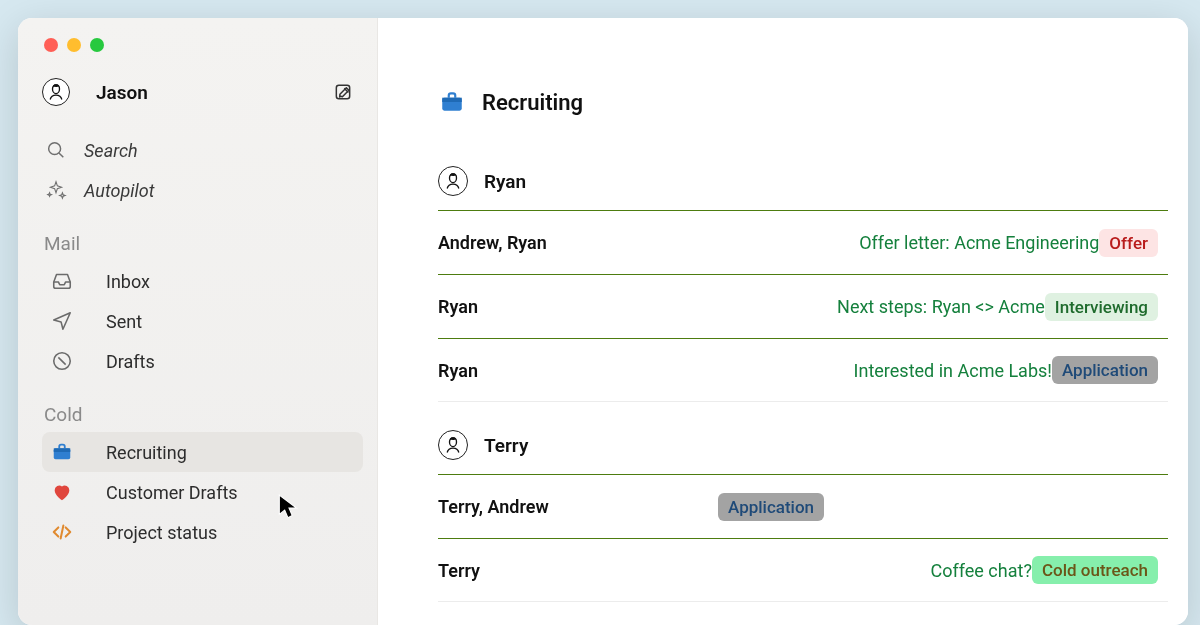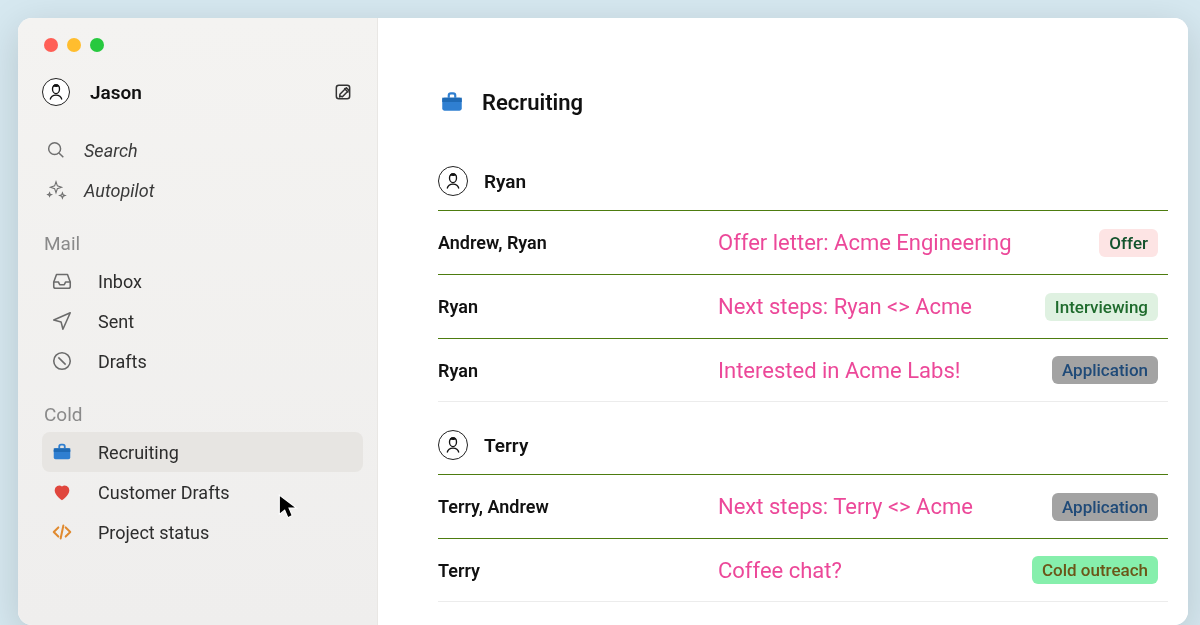--- a/index.html
+++ b/index.html
@@ -22,62 +22,62 @@
     flex-direction: column;
     border-right: 1px solid #e9e7e4;
   }
   .traffic-lights { display: flex; gap: 9px; padding: 4px 0 26px 2px; }
   .tl { width: 14px; height: 14px; border-radius: 50%; }
   .tl.red { background: #ff5f56; }
   .tl.yellow { background: #ffbd2e; }
   .tl.green { background: #27c93f; }
 
   .profile-row { display: flex; align-items: center; justify-content: space-between; padding-right: 6px; margin-bottom: 18px; }
-  .profile-left { display: flex; align-items: center; gap: 20px; }
+  .profile-left { display: flex; align-items: center; gap: 26px; }
   .avatar {
     width: 28px; height: 28px; border-radius: 50%;
     background: #fff; border: 1.5px solid #222;
     display:flex; align-items:center; justify-content:center;
   }
   .avatar svg { width: 20px; height: 20px; }
   .profile-name { font-size: 19px; font-weight: 600; color: #111; }
   .compose-btn { width: 28px; height: 28px; display:flex; align-items:center; justify-content:center; color:#333; }
   .compose-btn svg { width: 20px; height: 20px; }
 
   .nav-group { margin-top: 6px; font-style: italic; }
   .nav-item { display:flex; align-items:center; gap: 16px; height: 40px; padding-left: 2px; color:#3a3a3a; font-size: 18px; border-radius: 8px;}
   .nav-item .icon { width: 24px; height:24px; display:flex; align-items:center; justify-content:center; color:#6f6f6f;}
   .nav-item .icon svg { width: 22px; height: 22px; stroke: currentColor; fill:none; stroke-width:1.6;}
 
   .section-label { font-size: 19px; color: #8a8a8a; margin: 22px 0 6px 2px; }
 
-  .mail-item, .view-item { display:flex; align-items:center; gap:24px; height:40px; padding-left:8px; padding-right:8px; border-radius:8px; font-size:18px; color:#2d2d2d; }
+  .mail-item, .view-item { display:flex; align-items:center; gap:32px; height:40px; padding-left:8px; padding-right:8px; border-radius:8px; font-size:18px; color:#2d2d2d; }
   .mail-item .icon, .view-item .icon { width:24px; height:24px; display:flex; align-items:center; justify-content:center; color:#6b6b6b;}
   .mail-item .icon svg, .view-item .icon svg { width:22px; height:22px; }
   .view-item.active { background: #e7e5e2; }
   .view-item .icon.briefcase { color:#2f7fd1; }
   .view-item .icon.heart { color:#e0463d; }
   .view-item .icon.code { color:#e08a2f; }
 
   .main { flex:1; background:#fff; padding: 70px 20px 0 60px; overflow:hidden; position:relative; }
   .page-title-row { display:flex; align-items:center; gap:16px; margin-bottom: 40px; }
   .page-icon { width:28px; height:28px; display:flex; align-items:center; justify-content:center; color:#2f7fd1;}
   .page-icon svg{ width:26px; height:26px; fill:#2f7fd1; }
   .page-title { font-size:22px; font-weight:600; color:#111; }
 
   .contact-header { display:flex; align-items:center; gap:16px; padding: 10px 0 14px 0; }
   .contact-header .avatar { width:30px; height:30px; }
   .contact-name { font-size:19px; font-weight:600; color:#111; }
 
   .msg-row { display:flex; align-items:center; height:64px; border-top:1px solid #4d7c0f; }
   .msg-row:last-child { border-bottom:1px solid #ececec; }
   .msg-from { width: 280px; font-size:18px; font-weight:600; color:#111; }
-  .msg-subject { flex:1; font-size:22px; color:#ec4899; }
+  .msg-subject { flex:1; font-size:18px; color:#15803d;text-align:right; }
   .badge { font-size:17px; padding:4px 10px; border-radius:6px; font-weight:500; white-space:nowrap; margin-right:10px;}
-  .badge.offer { background:#fde4e4; color:#14532d;text-align:right; }
+  .badge.offer { background:#fde4e4; color:#b91c1c;text-align:right; }
   .badge.interviewing { background:#dff1e1; color:#1f6b2d; }
   .badge.application { background:#a3a3a3; color:#1f4a78; }
   .badge.cold { background:#86efac; color:#6b5618; }
 
   .contact-block { margin-bottom: 18px; }
 
   .cursor {
     position:absolute;
     left: 278px;
     top: 494px;
@@ -245,21 +245,20 @@
             <div class="avatar">
               <svg viewBox="0 0 24 24">
                 <path d="M12 3.5c2.2 0 4.2 1.9 4.2 4.8 0 3-1.9 5.7-4.2 5.7s-4.2-2.7-4.2-5.7C7.8 5.4 9.8 3.5 12 3.5z M5 21c.8-3.4 3.6-5.2 7-5.2s6.2 1.8 7 5.2" fill="none" stroke="#111" stroke-width="1.6"></path>
                 <path d="M8 5c1-1.8 2.5-2.2 4-2.2s3 .4 4 2.2c-1 .6-2.6.9-4 .9S9 5.6 8 5z" fill="#111"></path>
               </svg>
             </div>
             <div class="contact-name">Terry</div>
           </div>
           <div class="msg-row">
             <div class="msg-from">Terry, Andrew</div>
-            <div class="msg-subject">Next steps: Terry &lt;&gt; Acme</div>
             <div class="badge application">Application</div>
           </div>
           <div class="msg-row">
             <div class="msg-from">Terry</div>
             <div class="msg-subject">Coffee chat?</div>
             <div class="badge cold">Cold outreach</div>
           </div>
         </div>
       </div>
 

